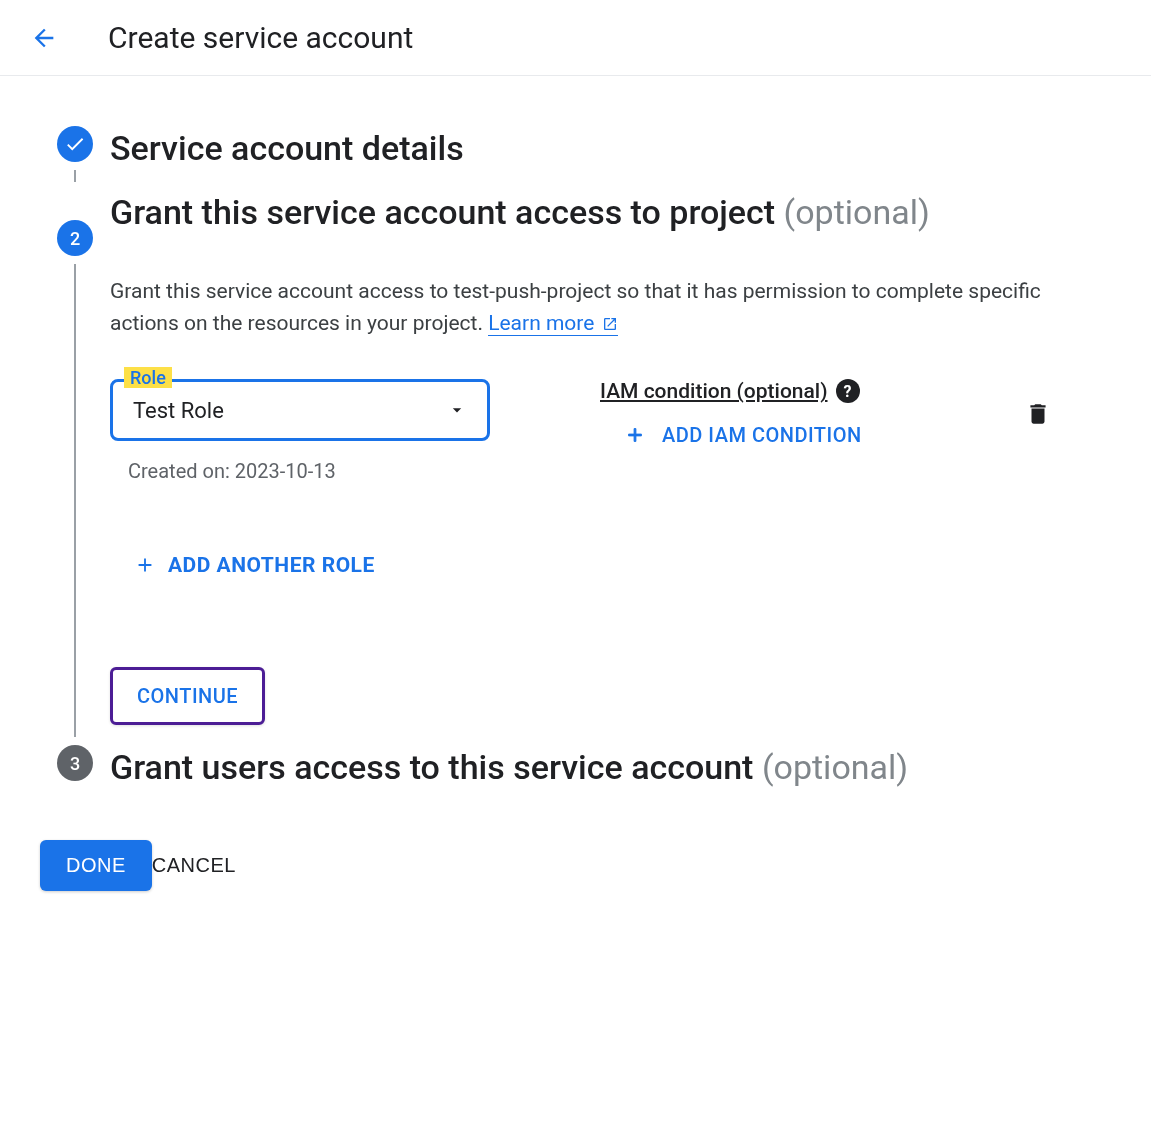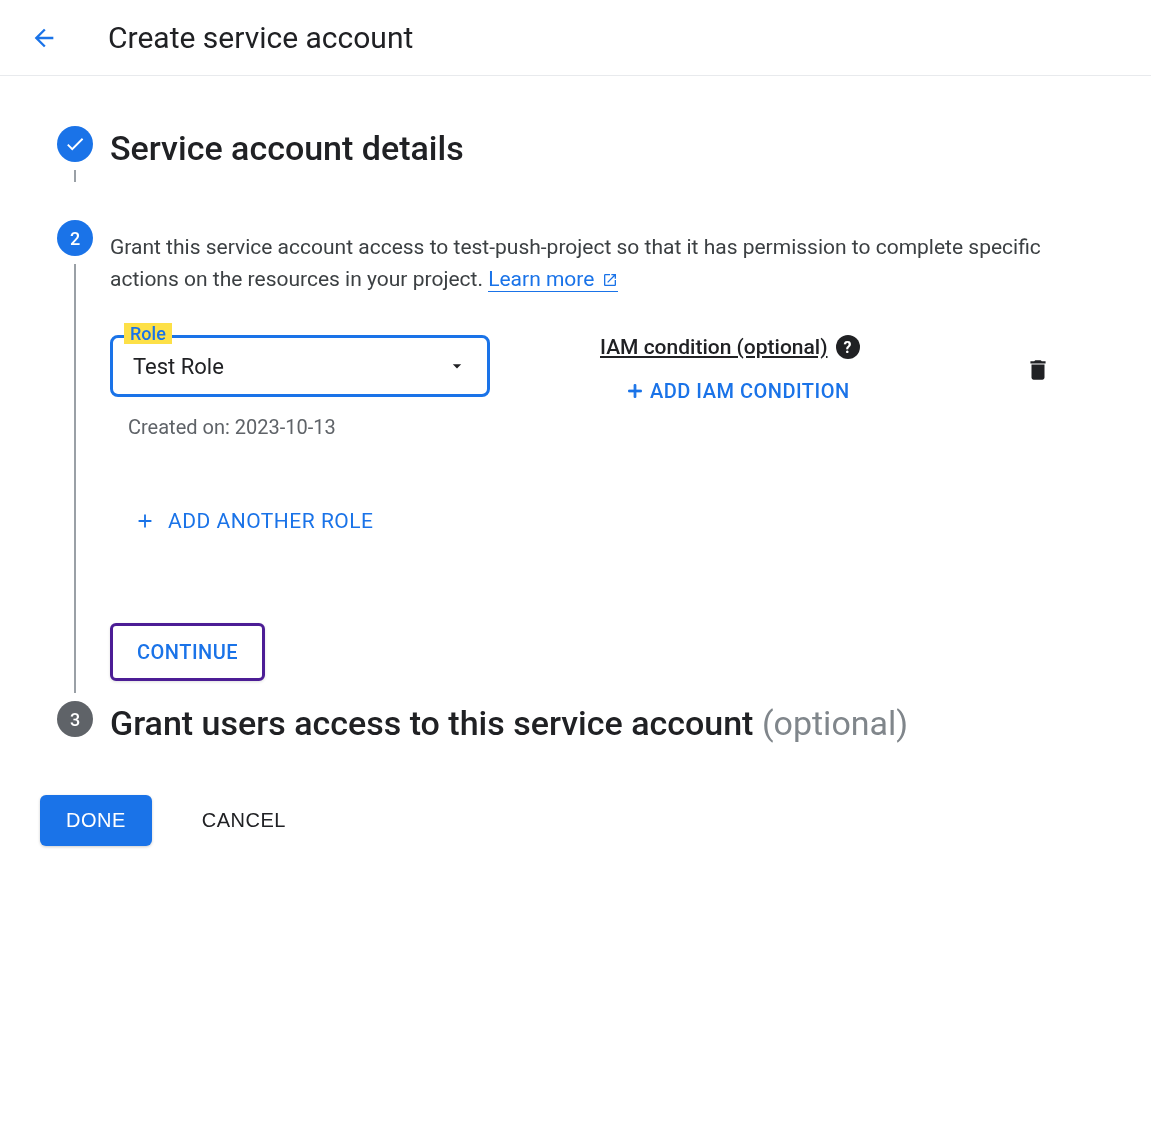--- a/index.html
+++ b/index.html
@@ -147,21 +147,21 @@
       display: flex;
       align-items: center;
       justify-content: center;
       font-size: 16px;
       font-weight: bold;
       cursor: pointer;
     }
     .add-iam-btn {
       display: flex;
       align-items: center;
-      gap: 4px;
+      gap: 16px;
       color: #1a73e8;
       font-size: 20px;
       font-weight: 500;
       letter-spacing: 0.5px;
       margin-top: 20px;
       cursor: pointer;
       margin-left: 24px;
     }
     .add-iam-btn svg { width: 22px; height: 22px; fill: #1a73e8; stroke: #1a73e8; }
     .delete-col {
@@ -174,21 +174,21 @@
     .delete-icon {
       cursor: pointer;
     }
     .delete-icon svg { width: 26px; height: 26px; fill: #202124; }
     .add-role-btn {
       display: flex;
       align-items: center;
       gap: 12px;
       color: #1a73e8;
       font-size: 21px;
-      font-weight: 400;
+      font-weight: 700;
       letter-spacing: 0.5px;
       margin-top: 70px;
       margin-left: 24px;
       cursor: pointer;
     }
     .add-role-btn svg { width: 22px; height: 22px; fill: #1a73e8; }
     .continue-btn {
       display: inline-block;
       border: 3px solid #4c1d95;
       border-radius: 6px;
@@ -198,21 +198,20 @@
       font-weight: 500;
       letter-spacing: 0.5px;
       margin-top: 90px;
       cursor: pointer;
       box-shadow: 0 1px 3px rgba(0,0,0,0.12);
       background: #fff;
     }
     .footer-buttons {
       display: flex;
       align-items: center;
-      gap: 50px;
       margin-top: 50px;
       margin-left: 0;
     }
     .done-btn {
       background: #1a73e8;
       color: #fff;
       border: none;
       border-radius: 6px;
       padding: 14px 26px;
       font-size: 20px;
@@ -263,20 +262,24 @@
   </div>
 
   <div class="step-wrap">
     <div class="step-indicator-col" style="padding-top:30px;">
       <div class="step-circle active">
         <span>2</span>
       </div>
       <div class="step-connector" style="height:560px;"></div>
     </div>
     <div class="step-body">
+      <div class="step-title">
+        <span>Grant this service account access to project</span>
+        <span class="optional-tag">(optional)</span>
+      </div>
       <div class="step-desc">
         <span>Grant this service account access to test-push-project so that it has permission to complete specific actions on the resources in your project. </span><a class="learn-more"><span>Learn more</span> <svg viewBox="0 0 24 24">
               <path d="M19 19H5V5h7V3H5c-1.11 0-2 .9-2 2v14c0 1.1.89 2 2 2h14c1.1 0 2-.9 2-2v-7h-2v7zM14 3v2h3.59l-9.83 9.83 1.41 1.41L19 6.41V10h2V3h-7z"></path>
             </svg></a>
       </div>
 
       <div class="role-row">
         <div class="role-select-wrap">
           <div class="role-label">Role</div>
           <div class="role-select">

